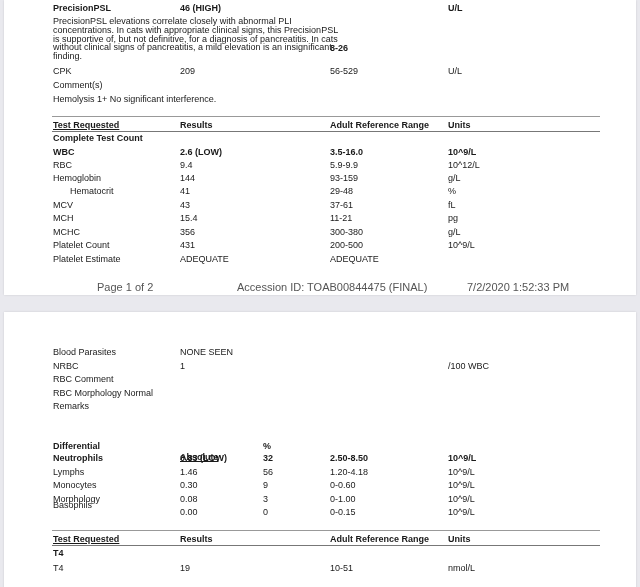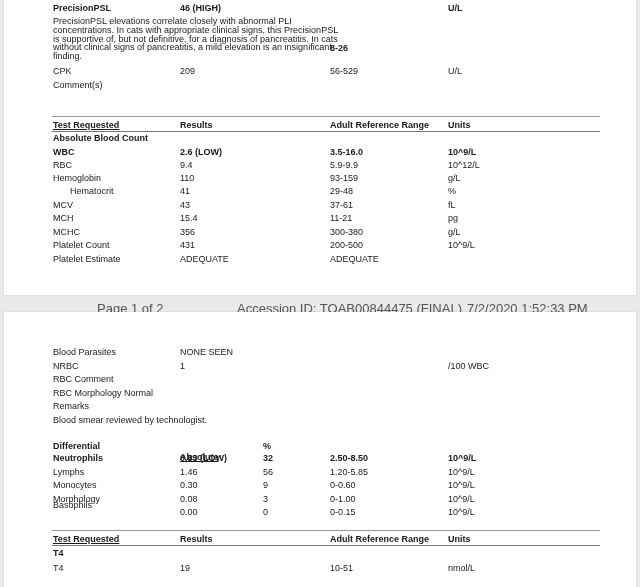--- a/index.html
+++ b/index.html
@@ -14,63 +14,64 @@
     position: absolute; left: 4px; width: 632px; background: #ffffff;
     box-shadow: 0 0 2px rgba(0,0,0,0.12);
   }
   .page1 { top: 0; height: 295px; }
   .page2 { top: 312px; height: 290px; }
   .abs { position: absolute; white-space: nowrap; font-size: 9px; line-height: 11px; }
   .b { font-weight: bold; }
   .para { position: absolute; left: 49px; top: 17px; width: 290px; font-size: 9px; line-height: 8.8px; white-space: normal; }
   .hr { position: absolute; height: 0; border-top: 1px solid #777; }
   .hdr { position: absolute; font-size: 9px; font-weight: bold; white-space: nowrap; line-height: 11px; text-align: right; }
-  .footer { position: absolute; font-size: 13px; color: #555; white-space: nowrap; margin-top: 20px; }
+  .footer { position: absolute; font-size: 11px; color: #555; white-space: nowrap; }
 </style>
 </head>
 <body>
 
 <div class="page page1">
 
   <span class="abs b" style="left:49px;top:3px;">PrecisionPSL</span>
   <span class="abs b" style="left:176px;top:3px;">46 (HIGH)</span>
   <span class="abs b" style="left:326px;top:3px;margin-top:40px;">8-26</span>
   <span class="abs b" style="left:444px;top:3px;">U/L</span>
   <div class="para">PrecisionPSL elevations correlate closely with abnormal PLI concentrations. In cats with appropriate clinical signs, this PrecisionPSL is supportive of, but not definitive, for a diagnosis of pancreatitis. In cats without clinical signs of pancreatitis, a mild elevation is an insignificant finding.</div>
 
   <span class="abs" style="left:49px;top:66px;">CPK</span>
   <span class="abs" style="left:176px;top:66px;">209</span>
   <span class="abs" style="left:326px;top:66px;">56-529</span>
   <span class="abs" style="left:444px;top:66px;">U/L</span>
 
   <span class="abs" style="left:49px;top:80px;">Comment(s)</span>
+  <span class="abs" style="left:49px;top:94px;">Hemolysis 1+ No significant interference.</span>
 
   <div class="hr" style="left:48px;width:548px;top:116px;border-top:1px solid #999;"></div>
   <span class="hdr" style="left:49px;top:120px;text-decoration:underline;">Test Requested</span>
   <span class="hdr" style="left:176px;top:120px;">Results</span>
   <span class="hdr" style="left:326px;top:120px;">Adult Reference Range</span>
   <span class="hdr" style="left:444px;top:120px;">Units</span>
   <div class="hr" style="left:48px;width:548px;top:131px;"></div>
-  <span class="abs b" style="left:49px;top:133px;">Absolute Blood Count</span>
+  <span class="abs b" style="left:49px;top:133px;">Complete Test Count</span>
 
   <div>
     <span class="abs b" style="left:49px;top:147px;">WBC</span>
     <span class="abs b" style="left:176px;top:147px;">2.6 (LOW)</span>
     <span class="abs b" style="left:326px;top:147px;">3.5-16.0</span>
     <span class="abs b" style="left:444px;top:147px;">10^9/L</span>
   </div>
   <div>
     <span class="abs" style="left:49px;top:160px;">RBC</span>
     <span class="abs" style="left:176px;top:160px;">9.4</span>
     <span class="abs" style="left:326px;top:160px;">5.9-9.9</span>
     <span class="abs" style="left:444px;top:160px;">10^12/L</span>
   </div>
   <div>
     <span class="abs" style="left:49px;top:173px;">Hemoglobin</span>
-    <span class="abs" style="left:176px;top:173px;">110</span>
+    <span class="abs" style="left:176px;top:173px;">144</span>
     <span class="abs" style="left:326px;top:173px;">93-159</span>
     <span class="abs" style="left:444px;top:173px;">g/L</span>
   </div>
   <div>
     <span class="abs" style="left:49px;top:186px;padding-left:17px;">Hematocrit</span>
     <span class="abs" style="left:176px;top:186px;">41</span>
     <span class="abs" style="left:326px;top:186px;">29-48</span>
     <span class="abs" style="left:444px;top:186px;">%</span>
   </div>
   <div>
@@ -115,38 +116,37 @@
     <span class="abs" style="left:176px;top:35px;">NONE SEEN</span>
   </div>
   <div>
     <span class="abs" style="left:49px;top:49px;">NRBC</span>
     <span class="abs" style="left:176px;top:49px;">1</span>
     <span class="abs" style="left:444px;top:49px;">/100 WBC</span>
   </div>
   <span class="abs" style="left:49px;top:62px;">RBC Comment</span>
   <span class="abs" style="left:49px;top:76px;">RBC Morphology Normal</span>
   <span class="abs" style="left:49px;top:89px;">Remarks</span>
-  <span class="abs" style="left:49px;top:103px;">Blood smear reviewed by technologist.</span>
 
   <span class="abs b" style="left:49px;top:129px;">Differential</span>
   <span class="abs b" style="left:176px;top:140px;text-decoration:underline;">Absolute</span>
   <span class="abs b" style="left:259px;top:129px;">%</span>
 
   <div>
     <span class="abs b" style="left:49px;top:141px;">Neutrophils</span>
     <span class="abs b" style="left:176px;top:141px;">0.83 (LOW)</span>
     <span class="abs b" style="left:259px;top:141px;">32</span>
     <span class="abs b" style="left:326px;top:141px;">2.50-8.50</span>
     <span class="abs b" style="left:444px;top:141px;">10^9/L</span>
   </div>
   <div>
     <span class="abs" style="left:49px;top:155px;">Lymphs</span>
     <span class="abs" style="left:176px;top:155px;">1.46</span>
     <span class="abs" style="left:259px;top:155px;">56</span>
-    <span class="abs" style="left:326px;top:155px;">1.20-5.85</span>
+    <span class="abs" style="left:326px;top:155px;">1.20-4.18</span>
     <span class="abs" style="left:444px;top:155px;">10^9/L</span>
   </div>
   <div>
     <span class="abs" style="left:49px;top:168px;">Monocytes</span>
     <span class="abs" style="left:176px;top:168px;">0.30</span>
     <span class="abs" style="left:259px;top:168px;">9</span>
     <span class="abs" style="left:326px;top:168px;">0-0.60</span>
     <span class="abs" style="left:444px;top:168px;">10^9/L</span>
   </div>
   <div>

